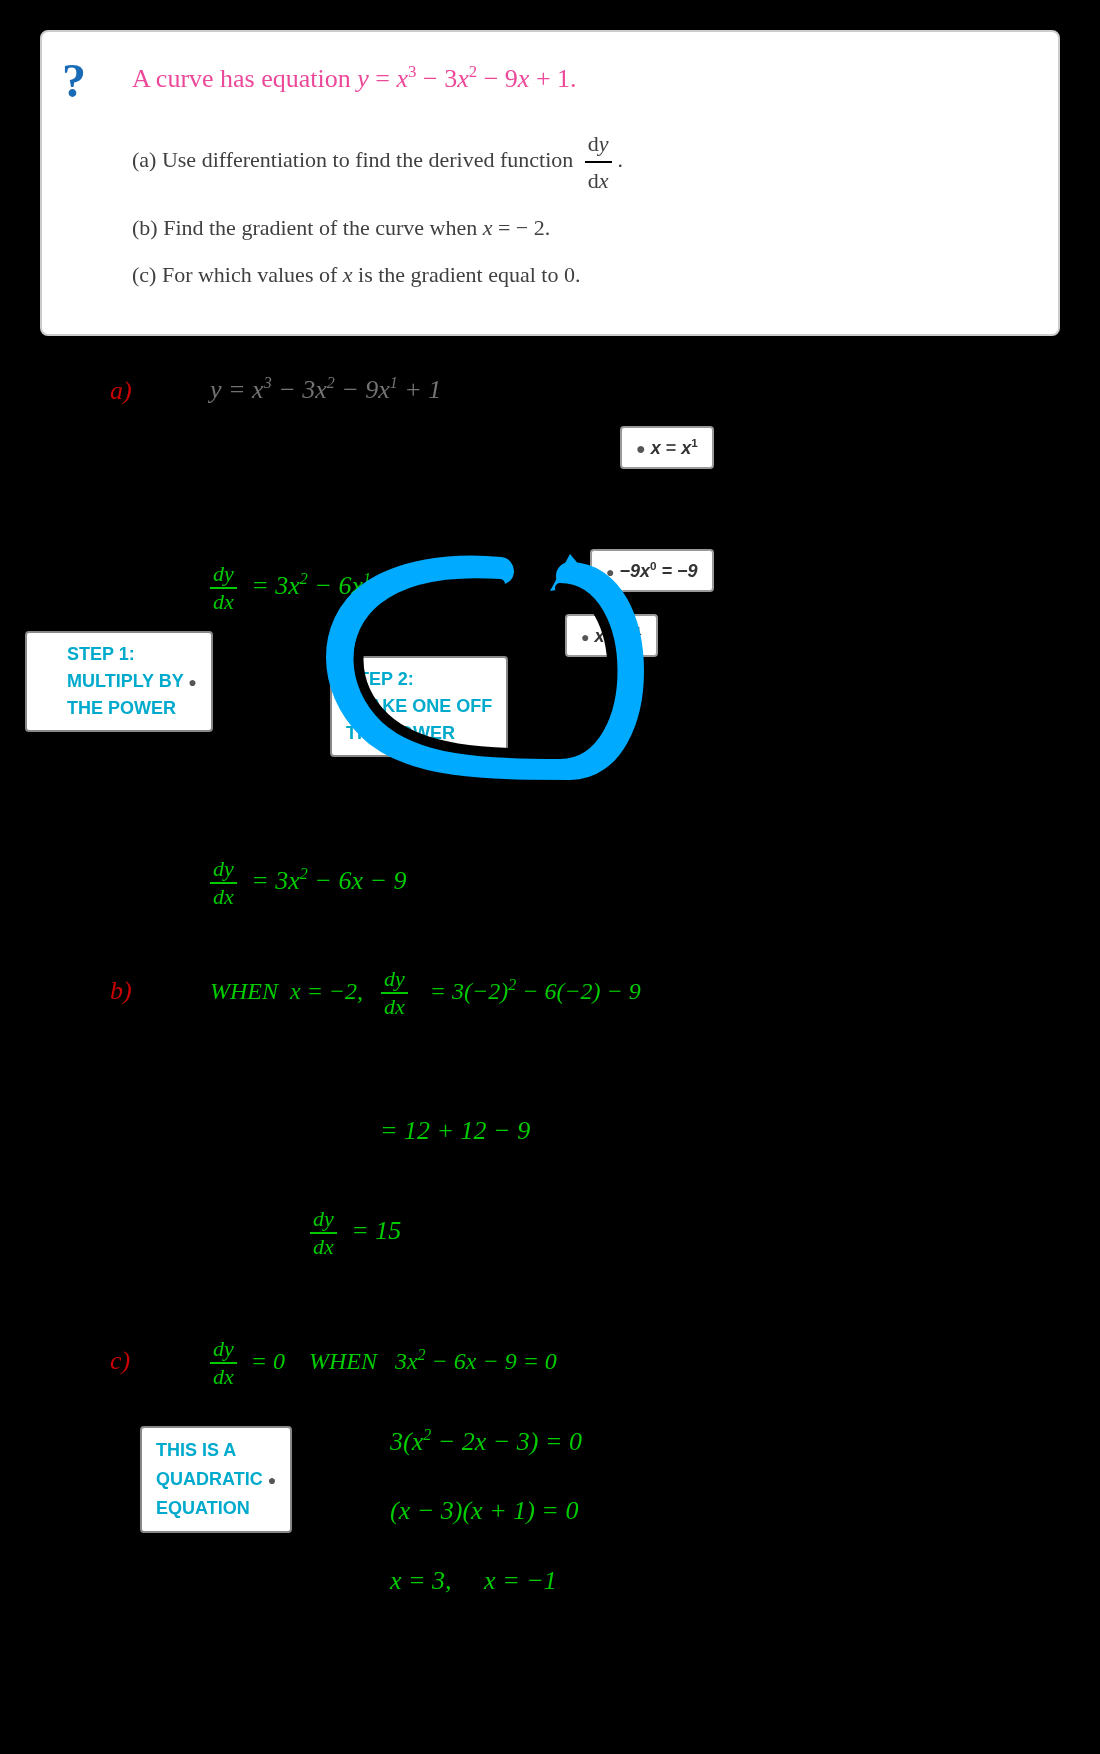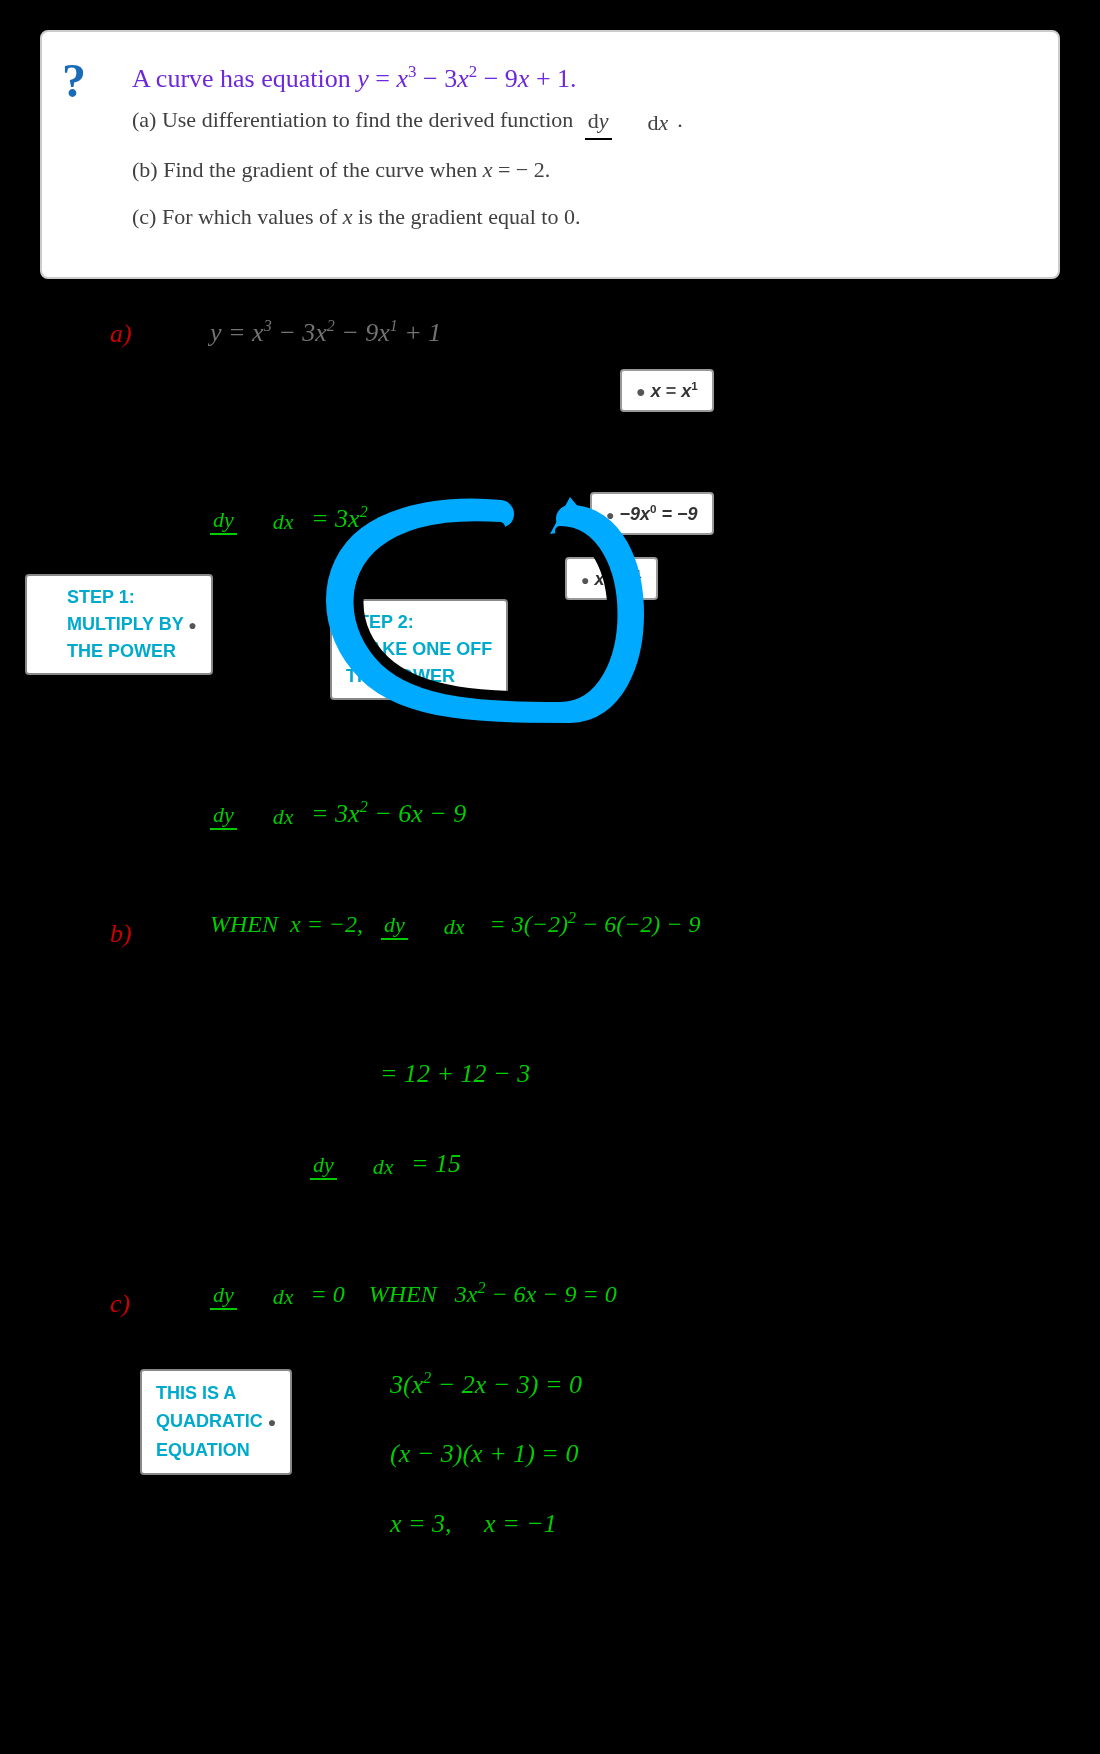--- a/index.html
+++ b/index.html
@@ -28,22 +28,22 @@
       color: #1a6bb5;
       font-size: 48px;
       font-weight: bold;
       line-height: 1;
     }
     .question-content {
       margin-left: 60px;
     }
     .question-title {
       font-size: 26px;
-      color: #6d28d9;
-      margin-bottom: 8px;
+      color: #ec4899;
+      margin-bottom: 32px;
     }
     .question-part {
       font-size: 22px;
       color: #404040;
       margin-bottom: 12px;
       line-height: 1.6;
     }
 
     
     .solution {
@@ -73,24 +73,23 @@
       color: #00cc00;
       font-size: 26px;
       font-style: italic;
       position: absolute;
     }
     .math-green sup { font-size: 16px; }
 
     
     .frac {
       display: inline-flex;
-      flex-direction: row;
+      flex-direction: column;
       align-items: flex-end;
       vertical-align: middle;
-      gap: 33px;
     }
     .frac .num { border-bottom: 2px solid currentColor; padding: 0 3px; font-size: 22px; }
     .frac .den { padding: 0 3px; font-size: 22px; }
 
     
     .tag-box {
       background: #fff;
       border: 2px solid #888;
       border-radius: 4px;
       padding: 8px 14px;
@@ -204,21 +203,21 @@
     WHEN &nbsp;<i>x</i> = −2, &nbsp;
     <span class="frac">
       <span class="num">d<i>y</i></span>
       <span class="den">d<i>x</i></span>
     </span>
     <span style="margin-left:16px;">= 3(−2)<sup>2</sup> − 6(−2) − 9</span>
   </div>
 
 
   <div class="math-green" style="top:750px;left:380px;font-size:26px;">
-    = 12 + 12 − 3
+    = 12 + 12 − 9
   </div>
 
   <div class="math-green" style="top:840px;left:310px;">
     <span class="frac">
       <span class="num">d<i>y</i></span>
       <span class="den">d<i>x</i></span>
     </span>
     <span style="margin-left:8px;">= 15</span>
   </div>
 

